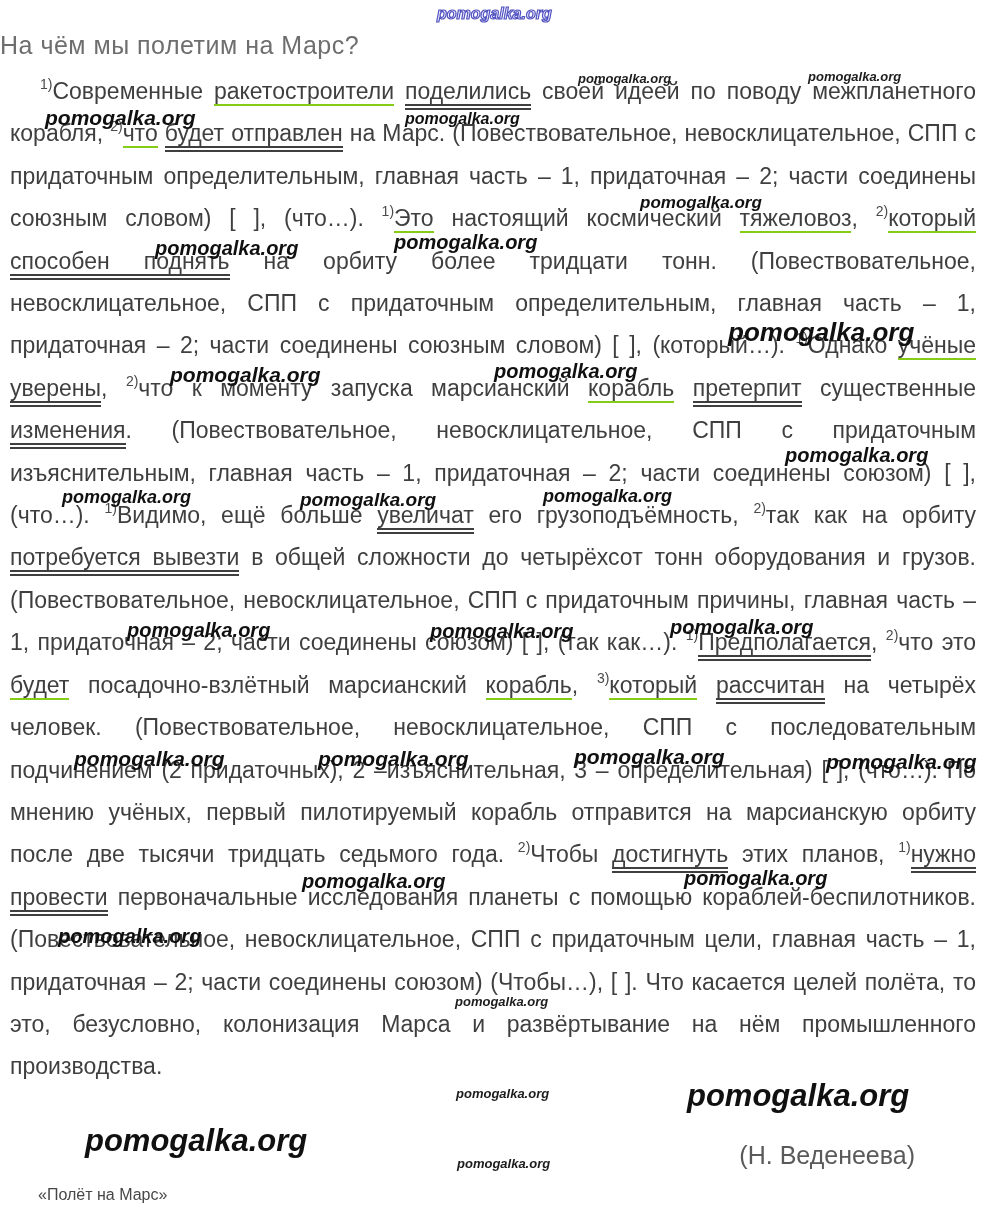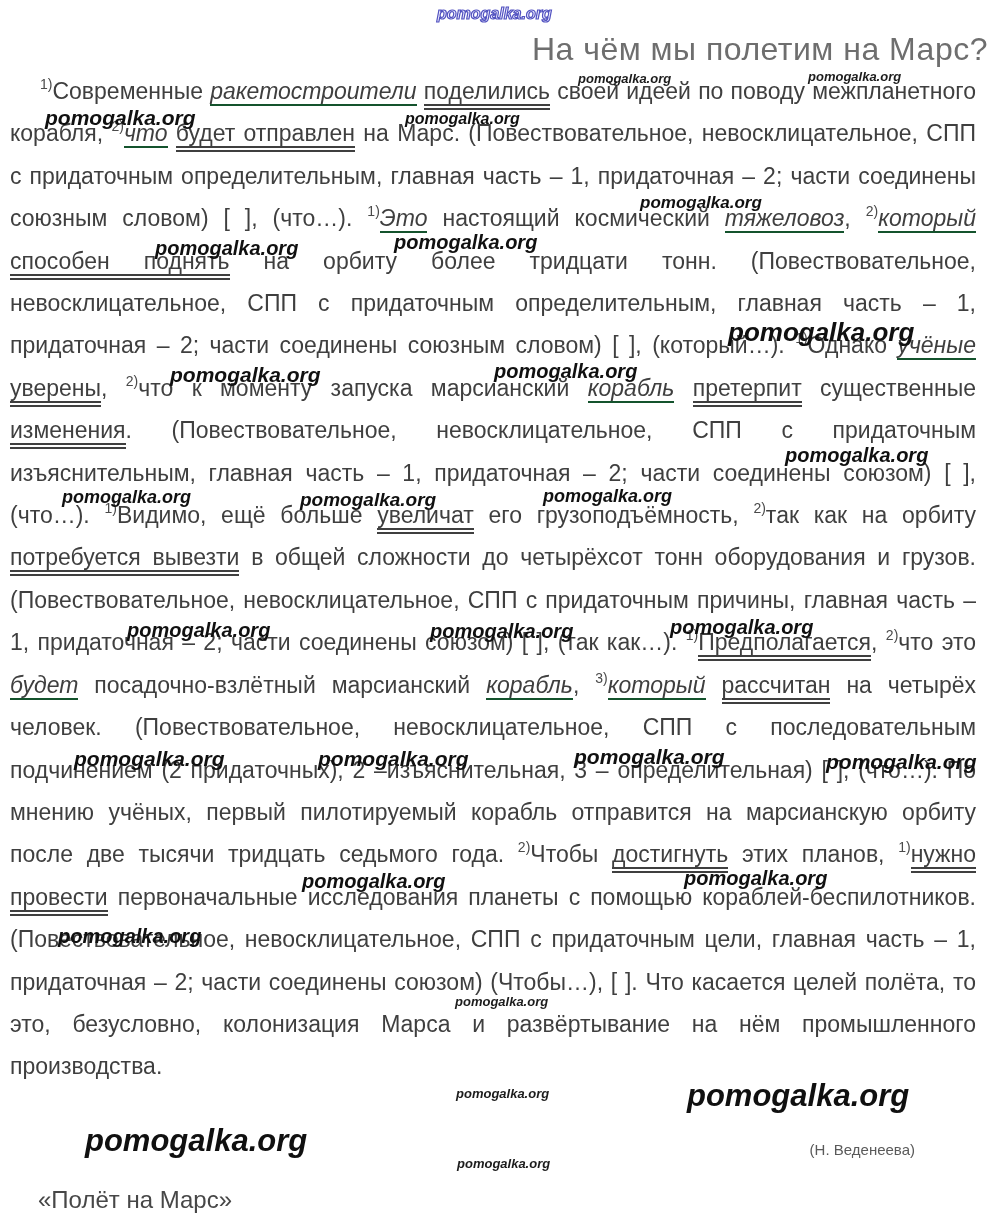--- a/index.html
+++ b/index.html
@@ -8,22 +8,22 @@
     width: 988px;
     height: 1228px;
     background: #ffffff;
     overflow: hidden;
     font-family: "Liberation Sans", sans-serif;
   }
   .doc-title {
     position: absolute;
     top: 31px; left: 0;
     width: 100%;
-    text-align: right;
-    font-size: 32px;
+    text-align: left;
+    font-size: 25px;
     color: #6e6e6e;
     letter-spacing: 0.5px;
     z-index: 1;
   }
   .doc-body {
     position: absolute;
     top: 70px; left: 10px;
     width: 966px;
     font-size: 23px;
     line-height: 42.4px;
@@ -31,49 +31,49 @@
     text-align: justify;
     text-indent: 30px;
     z-index: 1;
   }
   .seg-sup {
     font-size: 14px;
     vertical-align: 10px;
     line-height: 0;
     color: #4a4a4a;
   }
-  .seg-u1 { border-bottom: 2px solid #14532d; font-style: italic; }
+  .seg-u1 { border-bottom: 2px solid #84cc16; }
   .seg-u2 { border-bottom: 6px double #3f3f3f; }
   .wm {
     position: absolute;
     font-weight: 700;
     color: #101010;
     white-space: nowrap;
     z-index: 3;
     line-height: 1;
     letter-spacing: 0px;
     font-style: italic;
   }
   .wm.light { font-weight: 600; color: #1c1c1c; }
   .wm.outline {
     color: #ededff;
     -webkit-text-stroke: 1.2px #5252c0;
     font-weight: 700;
   }
   .doc-signature {
     position: absolute;
     top: 1141px; right: 73px;
-    font-size: 15px;
+    font-size: 25px;
     color: #5a5a5a;
     z-index: 1;
   }
   .doc-footer {
     position: absolute;
     top: 1186px; left: 38px;
-    font-size: 24px;
+    font-size: 16px;
     color: #474747;
     z-index: 1;
   }
 </style>
 </head>
 <body>
 
 <div class="page">
   <div class="doc-title">На чём мы полетим на Марс?</div>
   <div class="doc-body" id="doc-body"><span class="seg-sup">1)</span><span class="seg-t">Современные </span><span class="seg-u1">ракетостроители</span><span class="seg-t"> </span><span class="seg-u2">поделились</span><span class="seg-t"> своей идеей по поводу межпланетного корабля, </span><span class="seg-sup">2)</span><span class="seg-u1">что</span><span class="seg-t"> </span><span class="seg-u2">будет отправлен</span><span class="seg-t"> на Марс. (Повествовательное, невосклицательное, СПП с придаточным определительным, главная часть – 1, придаточная – 2; части соединены союзным словом) [ ], (что…). </span><span class="seg-sup">1)</span><span class="seg-u1">Это</span><span class="seg-t"> настоящий космический </span><span class="seg-u1">тяжеловоз</span><span class="seg-t">, </span><span class="seg-sup">2)</span><span class="seg-u1">который</span><span class="seg-t"> </span><span class="seg-u2">способен поднять</span><span class="seg-t"> на орбиту более тридцати тонн. (Повествовательное, невосклицательное, СПП с придаточным определительным, главная часть – 1, придаточная – 2; части соединены союзным словом) [ ], (который…). </span><span class="seg-sup">1)</span><span class="seg-t">Однако </span><span class="seg-u1">учёные</span><span class="seg-t"> </span><span class="seg-u2">уверены</span><span class="seg-t">, </span><span class="seg-sup">2)</span><span class="seg-t">что к моменту запуска марсианский </span><span class="seg-u1">корабль</span><span class="seg-t"> </span><span class="seg-u2">претерпит</span><span class="seg-t"> существенные </span><span class="seg-u2">изменения</span><span class="seg-t">. (Повествовательное, невосклицательное, СПП с придаточным изъяснительным, главная часть – 1, придаточная – 2; части соединены союзом) [ ], (что…). </span><span class="seg-sup">1)</span><span class="seg-t">Видимо, ещё больше </span><span class="seg-u2">увеличат</span><span class="seg-t"> его грузоподъёмность, </span><span class="seg-sup">2)</span><span class="seg-t">так как на орбиту </span><span class="seg-u2">потребуется вывезти</span><span class="seg-t"> в общей сложности до четырёхсот тонн оборудования и грузов. (Повествовательное, невосклицательное, СПП с придаточным причины, главная часть – 1, придаточная – 2; части соединены союзом) [ ], (так как…). </span><span class="seg-sup">1)</span><span class="seg-u2">Предполагается</span><span class="seg-t">, </span><span class="seg-sup">2)</span><span class="seg-t">что это </span><span class="seg-u1">будет</span><span class="seg-t"> посадочно-взлётный марсианский </span><span class="seg-u1">корабль</span><span class="seg-t">, </span><span class="seg-sup">3)</span><span class="seg-u1">который</span><span class="seg-t"> </span><span class="seg-u2">рассчитан</span><span class="seg-t"> на четырёх человек. (Повествовательное, невосклицательное, СПП с последовательным подчинением (2 придаточных), 2 –изъяснительная, 3 – определительная) [ ], (что…). По мнению учёных, первый пилотируемый корабль отправится на марсианскую орбиту после две тысячи тридцать седьмого года. </span><span class="seg-sup">2)</span><span class="seg-t">Чтобы </span><span class="seg-u2">достигнуть</span><span class="seg-t"> этих планов, </span><span class="seg-sup">1)</span><span class="seg-u2">нужно провести</span><span class="seg-t"> первоначальные исследования планеты с помощью кораблей-беспилотников. (Повествовательное, невосклицательное, СПП с придаточным цели, главная часть – 1, придаточная – 2; части соединены союзом) (Чтобы…), [ ]. Что касается целей полёта, то это, безусловно, колонизация Марса и развёртывание на нём промышленного производства.</span></div>

